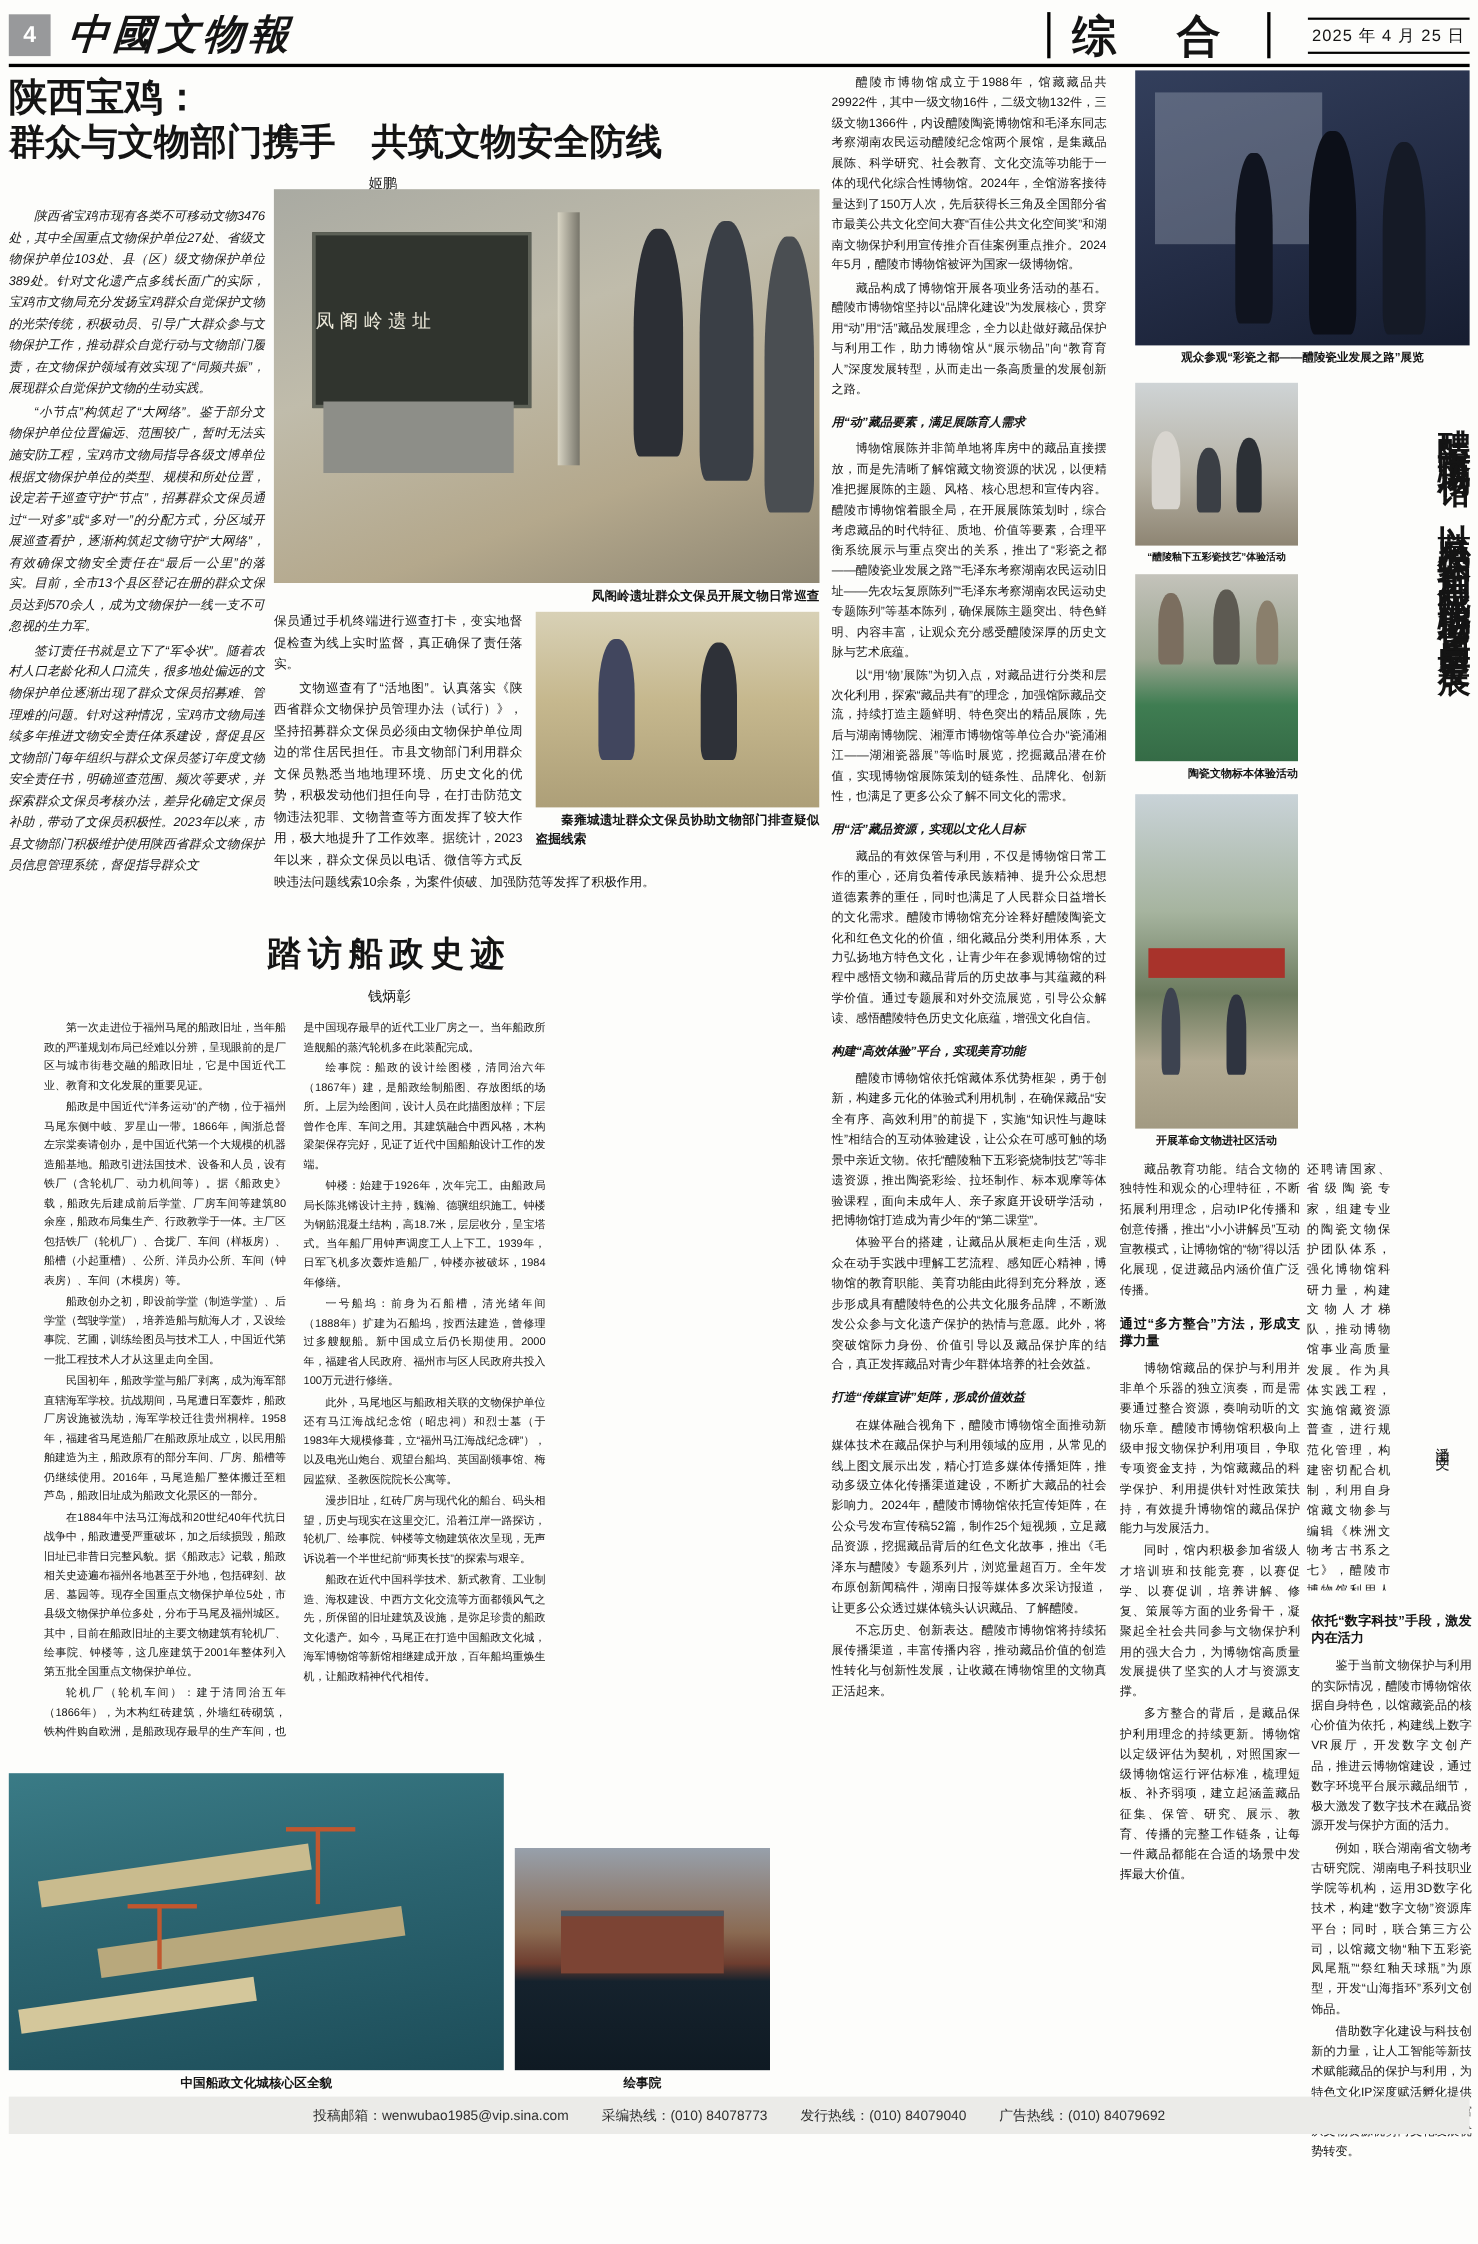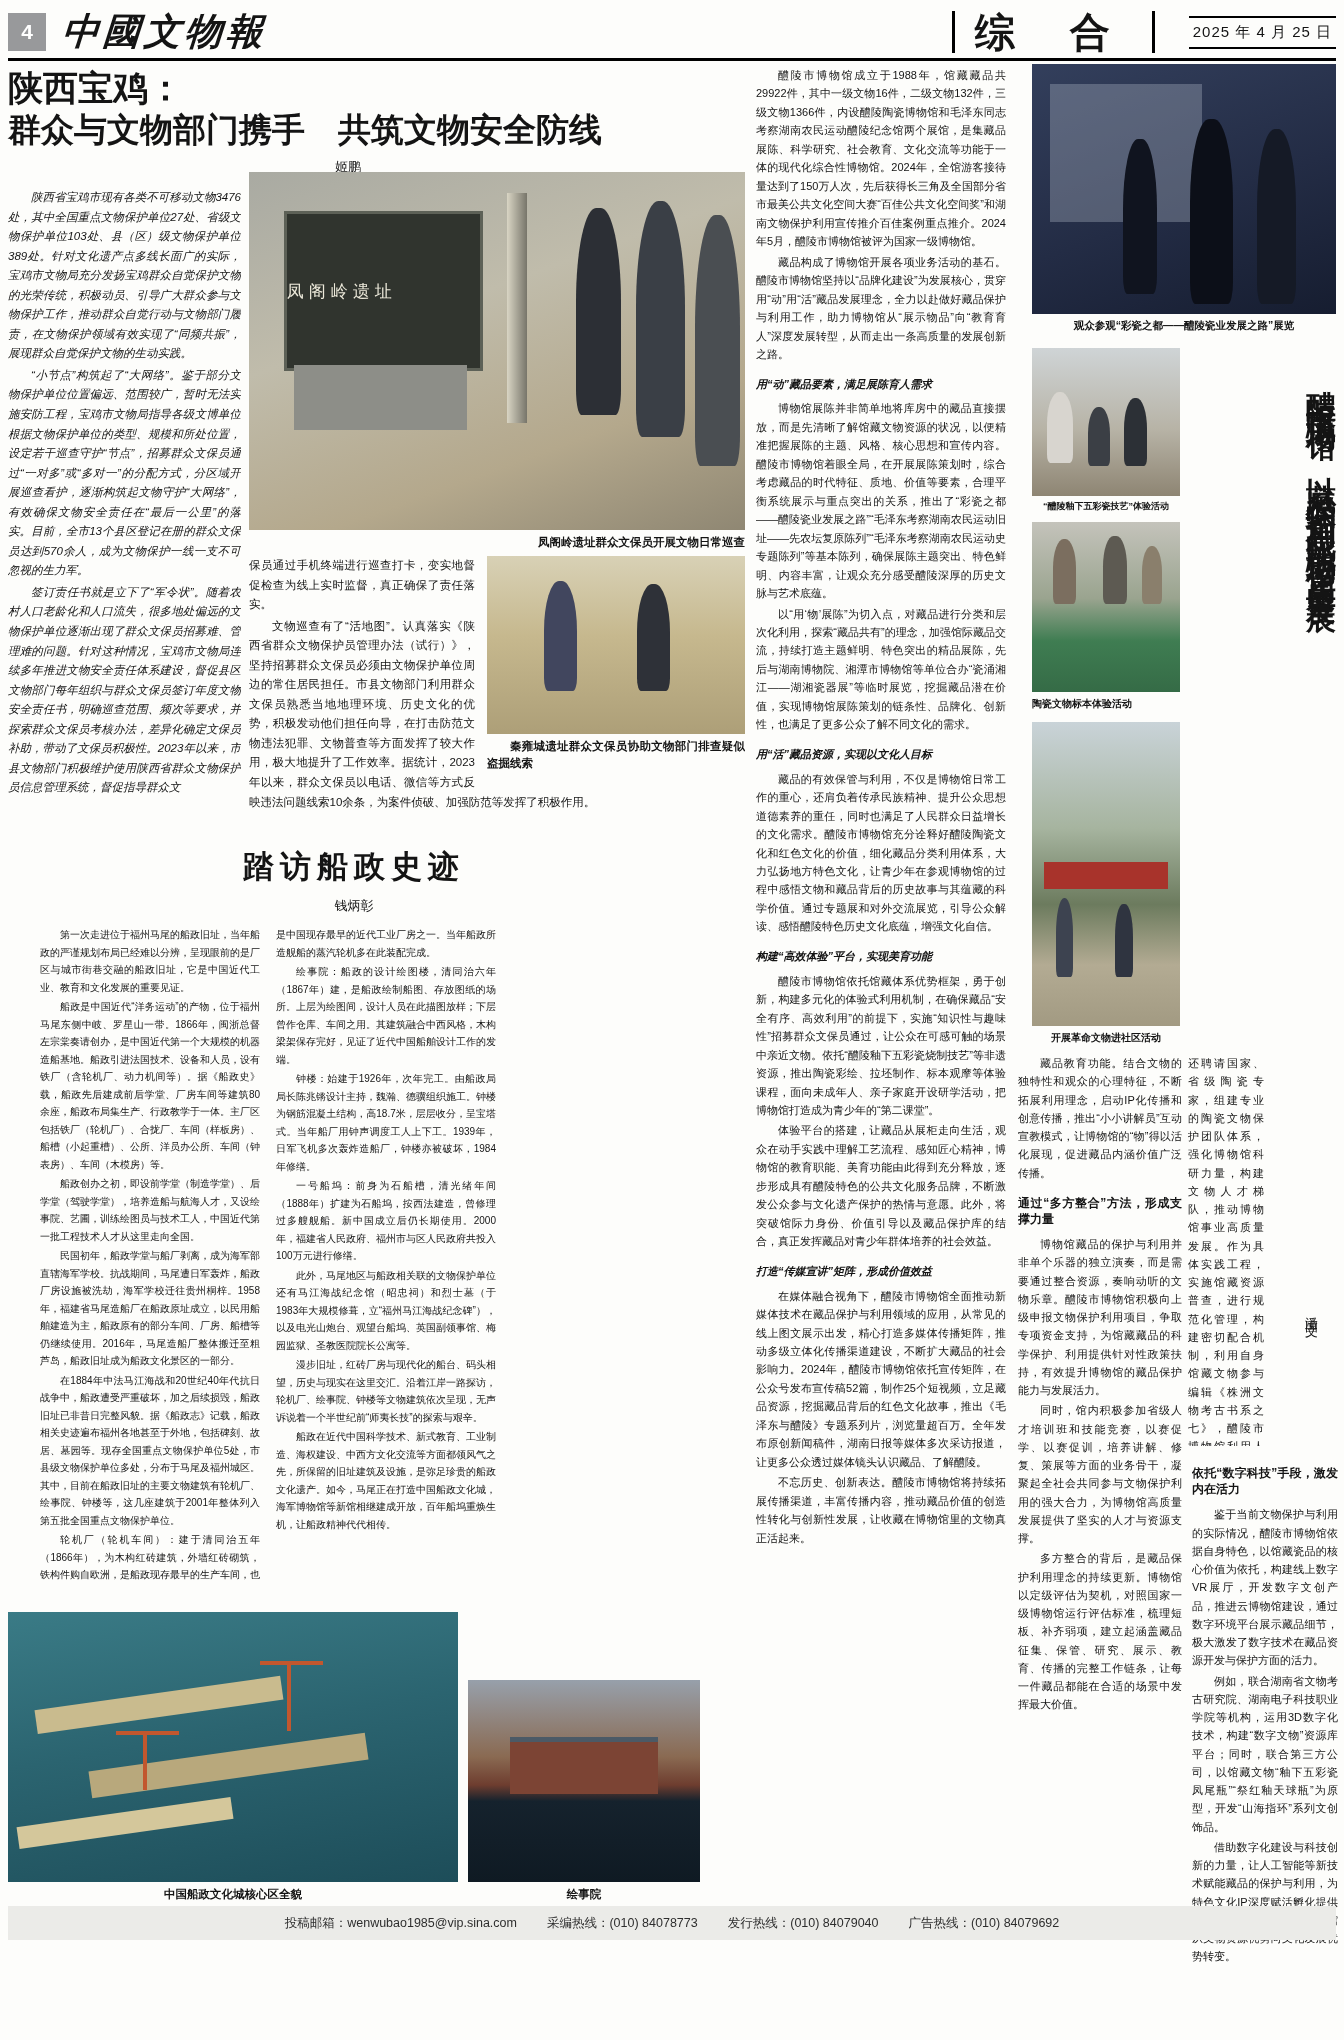--- a/index.html
+++ b/index.html
@@ -55,21 +55,21 @@
   
   #center-col{left:756px;top:66px;width:250px;height:1924px;overflow:hidden;font-size:11px;line-height:1.68;}
   #center-col p.blk-h{font-size:11px;font-style:italic;}
 
   
   #rphoto1{left:1032px;top:64px;width:304px;height:250px;}
   #rcap1{left:1032px;top:318px;width:304px;text-align:center;font-size:10.5px;}
   #rphoto2{left:1032px;top:348px;width:148px;height:148px;}
   #rcap2{left:1032px;top:500px;width:148px;text-align:center;font-size:9px;}
   #rphoto3{left:1032px;top:522px;width:148px;height:170px;}
-  #rcap3{left:1032px;top:696px;width:148px;text-align:left;font-size:10px;}
+  #rcap3{left:1032px;top:696px;width:148px;text-align:right;font-size:10px;}
   #rphoto4{left:1032px;top:722px;width:148px;height:304px;}
   #rcap4{left:1032px;top:1030px;width:148px;text-align:center;font-size:10px;}
 
   #vertical-title{left:1278px;top:366px;width:58px;height:934px;writing-mode:vertical-rl;text-orientation:upright;
       font-family:"Liberation Serif","DejaVu Serif",serif;font-weight:900;font-size:30px;letter-spacing:8px;line-height:1.0;}
   #vertical-author{left:1296px;top:1306px;width:24px;height:90px;writing-mode:vertical-rl;text-orientation:upright;
       font-size:13px;letter-spacing:4px;}
 
   #right-colA{left:1018px;top:1054px;width:164px;height:932px;overflow:hidden;font-size:11px;line-height:1.66;}
   #right-colB{left:1188px;top:1054px;width:76px;height:392px;overflow:hidden;font-size:11px;line-height:1.66;}
@@ -196,21 +196,21 @@
   <div id="center-col" class="abs body-text">
 
   <p class="blk-p">醴陵市博物馆成立于1988年，馆藏藏品共29922件，其中一级文物16件，二级文物132件，三级文物1366件，内设醴陵陶瓷博物馆和毛泽东同志考察湖南农民运动醴陵纪念馆两个展馆，是集藏品展陈、科学研究、社会教育、文化交流等功能于一体的现代化综合性博物馆。2024年，全馆游客接待量达到了150万人次，先后获得长三角及全国部分省市最美公共文化空间大赛“百佳公共文化空间奖”和湖南文物保护利用宣传推介百佳案例重点推介。2024年5月，醴陵市博物馆被评为国家一级博物馆。</p>
       <p class="blk-p">藏品构成了博物馆开展各项业务活动的基石。醴陵市博物馆坚持以“品牌化建设”为发展核心，贯穿用“动”用“活”藏品发展理念，全力以赴做好藏品保护与利用工作，助力博物馆从“展示物品”向“教育育人”深度发展转型，从而走出一条高质量的发展创新之路。</p>
       <p class="blk-h">用“动”藏品要素，满足展陈育人需求</p>
       <p class="blk-p">博物馆展陈并非简单地将库房中的藏品直接摆放，而是先清晰了解馆藏文物资源的状况，以便精准把握展陈的主题、风格、核心思想和宣传内容。醴陵市博物馆着眼全局，在开展展陈策划时，综合考虑藏品的时代特征、质地、价值等要素，合理平衡系统展示与重点突出的关系，推出了“彩瓷之都——醴陵瓷业发展之路”“毛泽东考察湖南农民运动旧址——先农坛复原陈列”“毛泽东考察湖南农民运动史专题陈列”等基本陈列，确保展陈主题突出、特色鲜明、内容丰富，让观众充分感受醴陵深厚的历史文脉与艺术底蕴。</p>
       <p class="blk-p">以“用‘物’展陈”为切入点，对藏品进行分类和层次化利用，探索“藏品共有”的理念，加强馆际藏品交流，持续打造主题鲜明、特色突出的精品展陈，先后与湖南博物院、湘潭市博物馆等单位合办“瓷涌湘江——湖湘瓷器展”等临时展览，挖掘藏品潜在价值，实现博物馆展陈策划的链条性、品牌化、创新性，也满足了更多公众了解不同文化的需求。</p>
       <p class="blk-h">用“活”藏品资源，实现以文化人目标</p>
       <p class="blk-p">藏品的有效保管与利用，不仅是博物馆日常工作的重心，还肩负着传承民族精神、提升公众思想道德素养的重任，同时也满足了人民群众日益增长的文化需求。醴陵市博物馆充分诠释好醴陵陶瓷文化和红色文化的价值，细化藏品分类利用体系，大力弘扬地方特色文化，让青少年在参观博物馆的过程中感悟文物和藏品背后的历史故事与其蕴藏的科学价值。通过专题展和对外交流展览，引导公众解读、感悟醴陵特色历史文化底蕴，增强文化自信。</p>
       <p class="blk-h">构建“高效体验”平台，实现美育功能</p>
-      <p class="blk-p">醴陵市博物馆依托馆藏体系优势框架，勇于创新，构建多元化的体验式利用机制，在确保藏品“安全有序、高效利用”的前提下，实施“知识性与趣味性”招募群众文保员通过，让公众在可感可触的场景中亲近文物。依托“醴陵釉下五彩瓷烧制技艺”等非遗资源，推出陶瓷彩绘、拉坯制作、标本观摩等体验课程，面向未成年人、亲子家庭开设研学活动，把博物馆打造成为青少年的“第二课堂”。</p>
+      <p class="blk-p">醴陵市博物馆依托馆藏体系优势框架，勇于创新，构建多元化的体验式利用机制，在确保藏品“安全有序、高效利用”的前提下，实施“知识性与趣味性”相结合的互动体验建设，让公众在可感可触的场景中亲近文物。依托“醴陵釉下五彩瓷烧制技艺”等非遗资源，推出陶瓷彩绘、拉坯制作、标本观摩等体验课程，面向未成年人、亲子家庭开设研学活动，把博物馆打造成为青少年的“第二课堂”。</p>
       <p class="blk-p">体验平台的搭建，让藏品从展柜走向生活，观众在动手实践中理解工艺流程、感知匠心精神，博物馆的教育职能、美育功能由此得到充分释放，逐步形成具有醴陵特色的公共文化服务品牌，不断激发公众参与文化遗产保护的热情与意愿。此外，将突破馆际力身份、价值引导以及藏品保护库的结合，真正发挥藏品对青少年群体培养的社会效益。</p>
       <p class="blk-h">打造“传媒宣讲”矩阵，形成价值效益</p>
       <p class="blk-p">在媒体融合视角下，醴陵市博物馆全面推动新媒体技术在藏品保护与利用领域的应用，从常见的线上图文展示出发，精心打造多媒体传播矩阵，推动多级立体化传播渠道建设，不断扩大藏品的社会影响力。2024年，醴陵市博物馆依托宣传矩阵，在公众号发布宣传稿52篇，制作25个短视频，立足藏品资源，挖掘藏品背后的红色文化故事，推出《毛泽东与醴陵》专题系列片，浏览量超百万。全年发布原创新闻稿件，湖南日报等媒体多次采访报道，让更多公众透过媒体镜头认识藏品、了解醴陵。</p>
       <p class="blk-p">不忘历史、创新表达。醴陵市博物馆将持续拓展传播渠道，丰富传播内容，推动藏品价值的创造性转化与创新性发展，让收藏在博物馆里的文物真正活起来。</p>
     </div>
 
   <div id="rphoto1" class="abs ph">
     <div class="panel" style="left:6%;top:8%;width:50%;height:55%;"></div>
     <div class="fig" style="left:30%;top:30%;width:11%;height:62%;background:#10141f;"></div>
     <div class="fig" style="left:52%;top:22%;width:14%;height:74%;background:#0c0f18;"></div>

